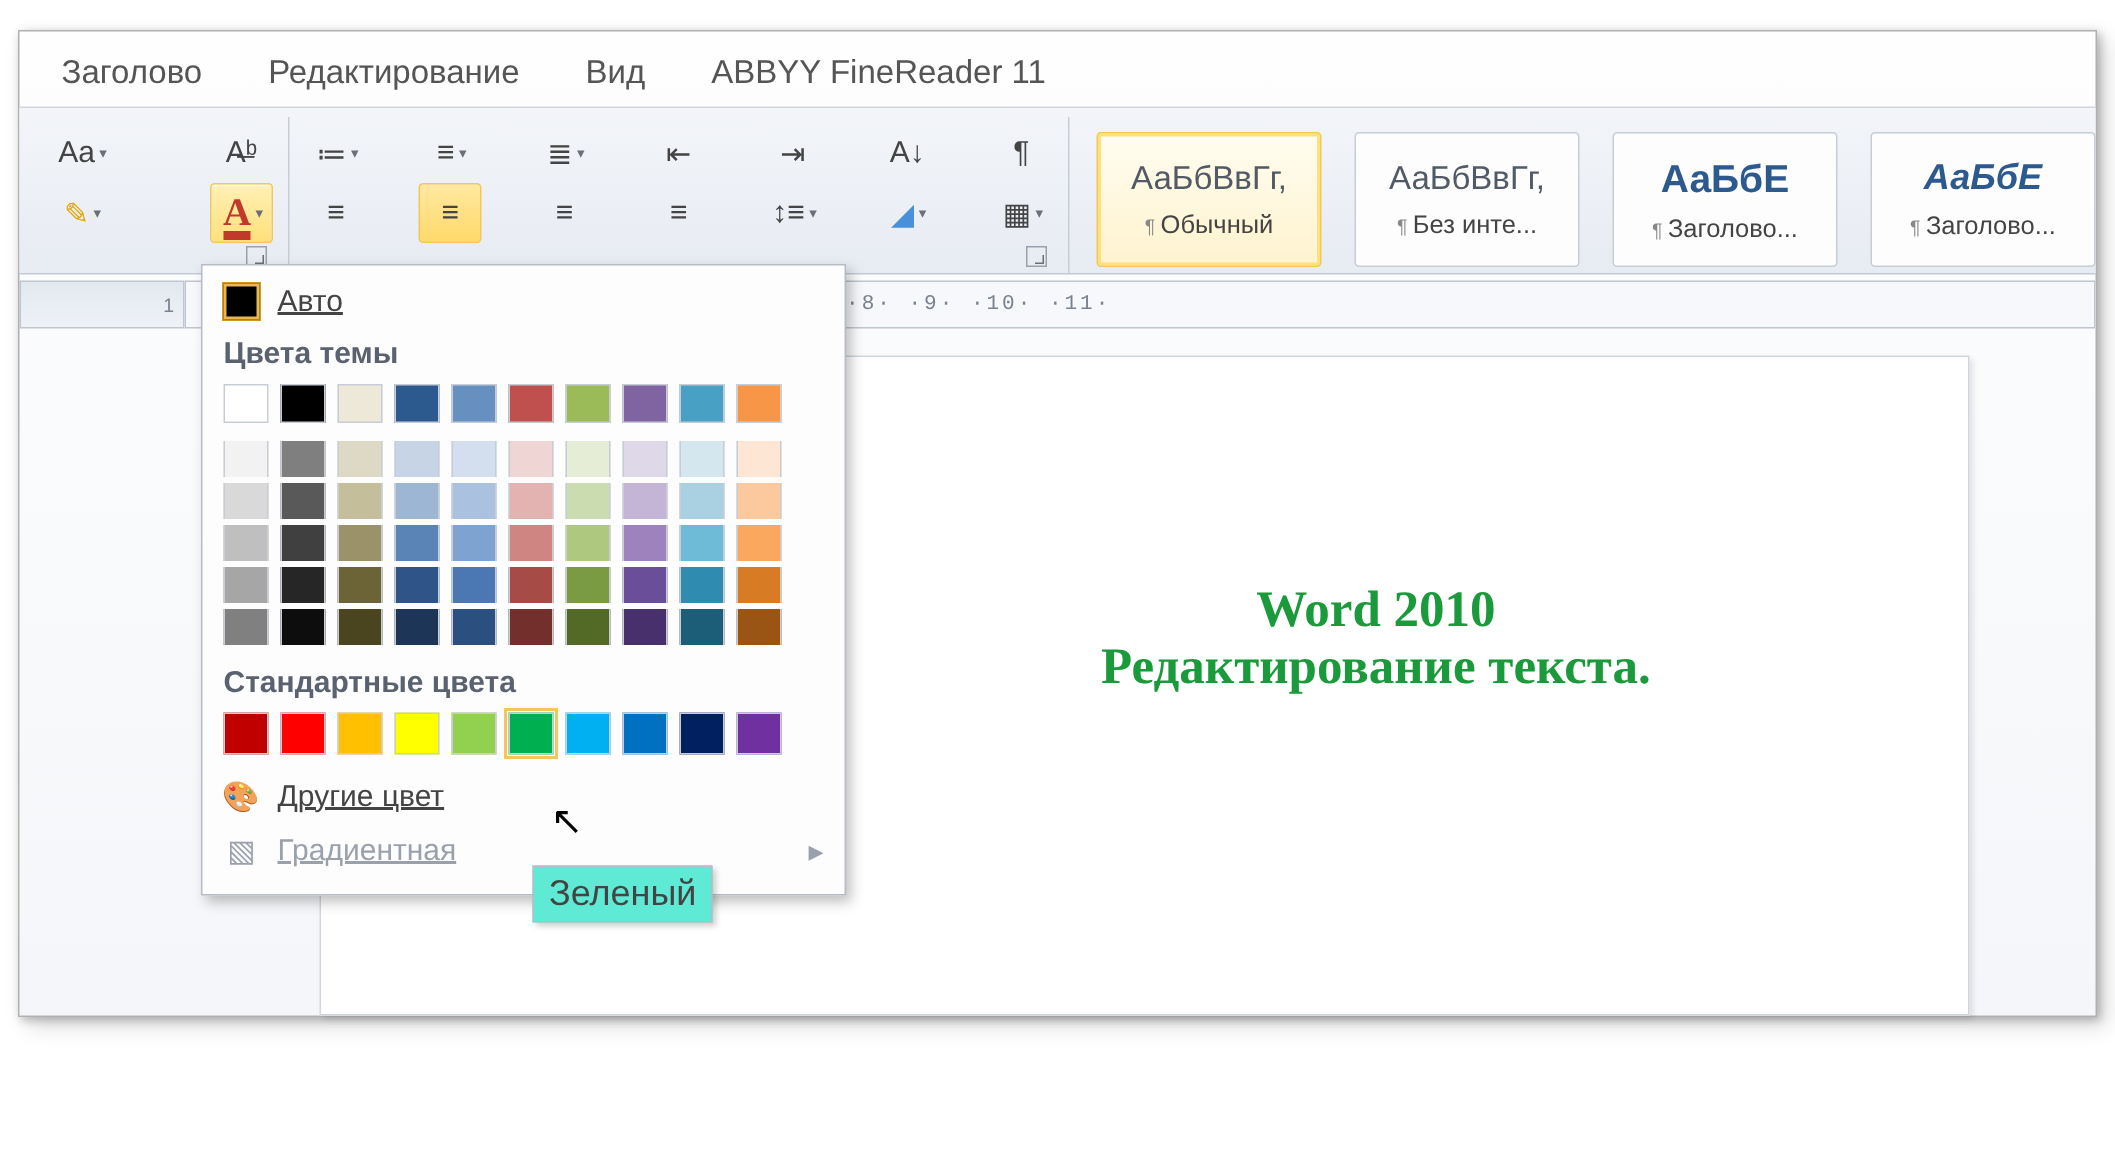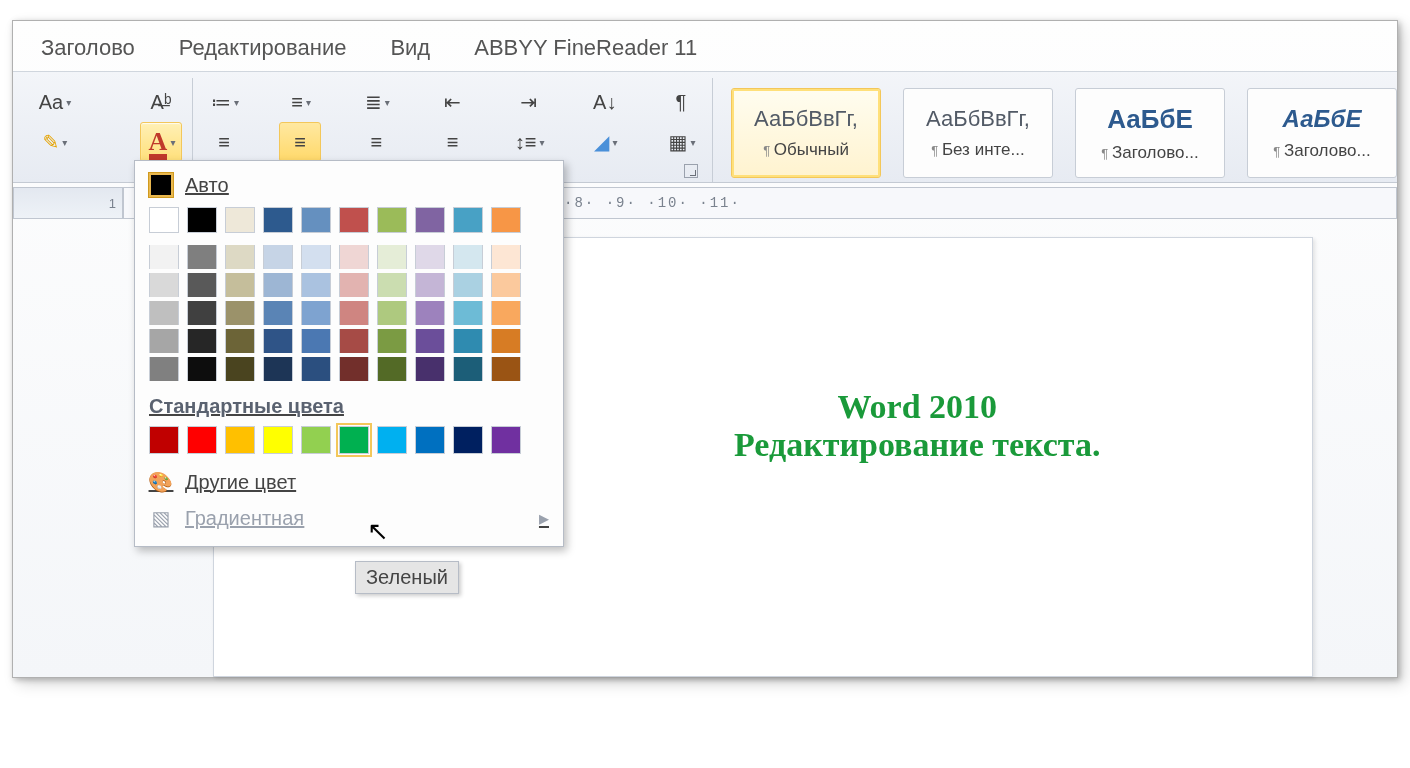--- a/index.html
+++ b/index.html
@@ -38,33 +38,33 @@
   .rulerwrap { display:flex; margin-top:4px; }
   .vrule { width:110px; height:32px; background:linear-gradient(#e3e8f0,#eef2f7); border:1px solid #c0c6d0; display:flex; align-items:center; justify-content:flex-end; padding-right:6px; font-size:13px; color:#7a828e; }
   .hrule { flex:1; height:32px; background:#f7f8fb; border:1px solid #c0c6d0; position:relative; overflow:hidden; }
   .hrule .ticks { position:absolute; inset:0; display:flex; align-items:center; justify-content:flex-start; color:#7a828e; font-size:14px; letter-spacing:2px; padding-left:24px; white-space:nowrap; font-family:'Courier New',monospace; }
 
   .page { margin:18px 0 0 200px; width:1100px; height:440px; background:#fff; border:1px solid #cfd5de; box-shadow:2px 2px 4px rgba(0,0,0,.1); position:relative; }
   .doctxt { position:absolute; left:520px; top:150px; text-align:center; font-family:'Times New Roman',serif; font-weight:bold; color:#1a9a3a; font-size:34px; }
   .doctxt .l2 { font-size:34px; }
 
   
-  .dropdown { position:absolute; left:121px; top:88px; width:430px; background:#fdfdfd; border:1px solid #b6bcc6; box-shadow:3px 4px 8px rgba(0,0,0,.25); z-index:50; padding:6px 0 10px;text-decoration:underline; }
+  .dropdown { position:absolute; left:121px; top:104px; width:430px; background:#fdfdfd; border:1px solid #b6bcc6; box-shadow:3px 4px 8px rgba(0,0,0,.25); z-index:50; padding:6px 0 10px; }
   .ddrow { display:flex; align-items:center; gap:12px; padding:6px 14px; font-size:20px; cursor:default; }
   .ddrow.disabled { color:#9aa1ad; }
   .swatch-auto { width:24px; height:24px; background:#000; border:2px solid #e9b84f; box-shadow:0 0 0 1px #d09a1f; }
   .ddhead { padding:6px 14px 4px; font-size:20px; font-weight:bold; color:#5a6270; }
   .palette { display:grid; grid-template-columns:repeat(10, 34px); gap:4px; padding:4px 14px 8px; }
   .sw { width:30px; height:26px; border:1px solid #c7cdd6; cursor:default; }
   .sw.sel { outline:2px solid #f3c75a; outline-offset:1px; }
   .palette.shades .sw { height:24px; border-top:none; border-bottom:none; }
   .stdrow { display:grid; grid-template-columns:repeat(10,34px); gap:4px; padding:4px 14px 10px; }
   .stdrow .sw { height:28px; }
   .ddrow .ico { width:24px; height:24px; display:flex; align-items:center; justify-content:center; font-size:20px; }
-  .tooltip { position:absolute; background:#e5e5e5; border:1px solid #b6bcc6; padding:4px 10px; font-size:20px; color:#444; box-shadow:2px 2px 4px rgba(0,0,0,.2); }
+  .tooltip { position:absolute; background:#5eead4; border:1px solid #b6bcc6; padding:4px 10px; font-size:24px; color:#444; box-shadow:2px 2px 4px rgba(0,0,0,.2); }
   .cursor { position:absolute; font-size:26px; color:#000; pointer-events:none; }
 
   
   .gi { font-family:sans-serif; }
   .underline { text-decoration:underline; }
 </style>
 </head>
 <body>
 
 <div class="frame">
@@ -146,20 +146,21 @@
           <div class="lbl nohead">Заголово...</div>
         </div>
       </div>
     </div>
 
     <div class="dropdown">
       <div class="ddrow">
         <div class="swatch-auto"></div>
         <span class="underline">Авто</span>
       </div>
+      <div class="ddhead">Цвета темы</div>
       <div class="palette" id="theme-row">
             <div class="sw" style="background: rgb(255, 255, 255);"></div>
             <div class="sw" style="background: rgb(0, 0, 0);"></div>
             <div class="sw" style="background: rgb(238, 232, 217);"></div>
             <div class="sw" style="background: rgb(45, 90, 142);"></div>
             <div class="sw" style="background: rgb(101, 144, 191);"></div>
             <div class="sw" style="background: rgb(192, 80, 77);"></div>
             <div class="sw" style="background: rgb(155, 187, 89);"></div>
             <div class="sw" style="background: rgb(128, 100, 162);"></div>
             <div class="sw" style="background: rgb(72, 161, 197);"></div>

